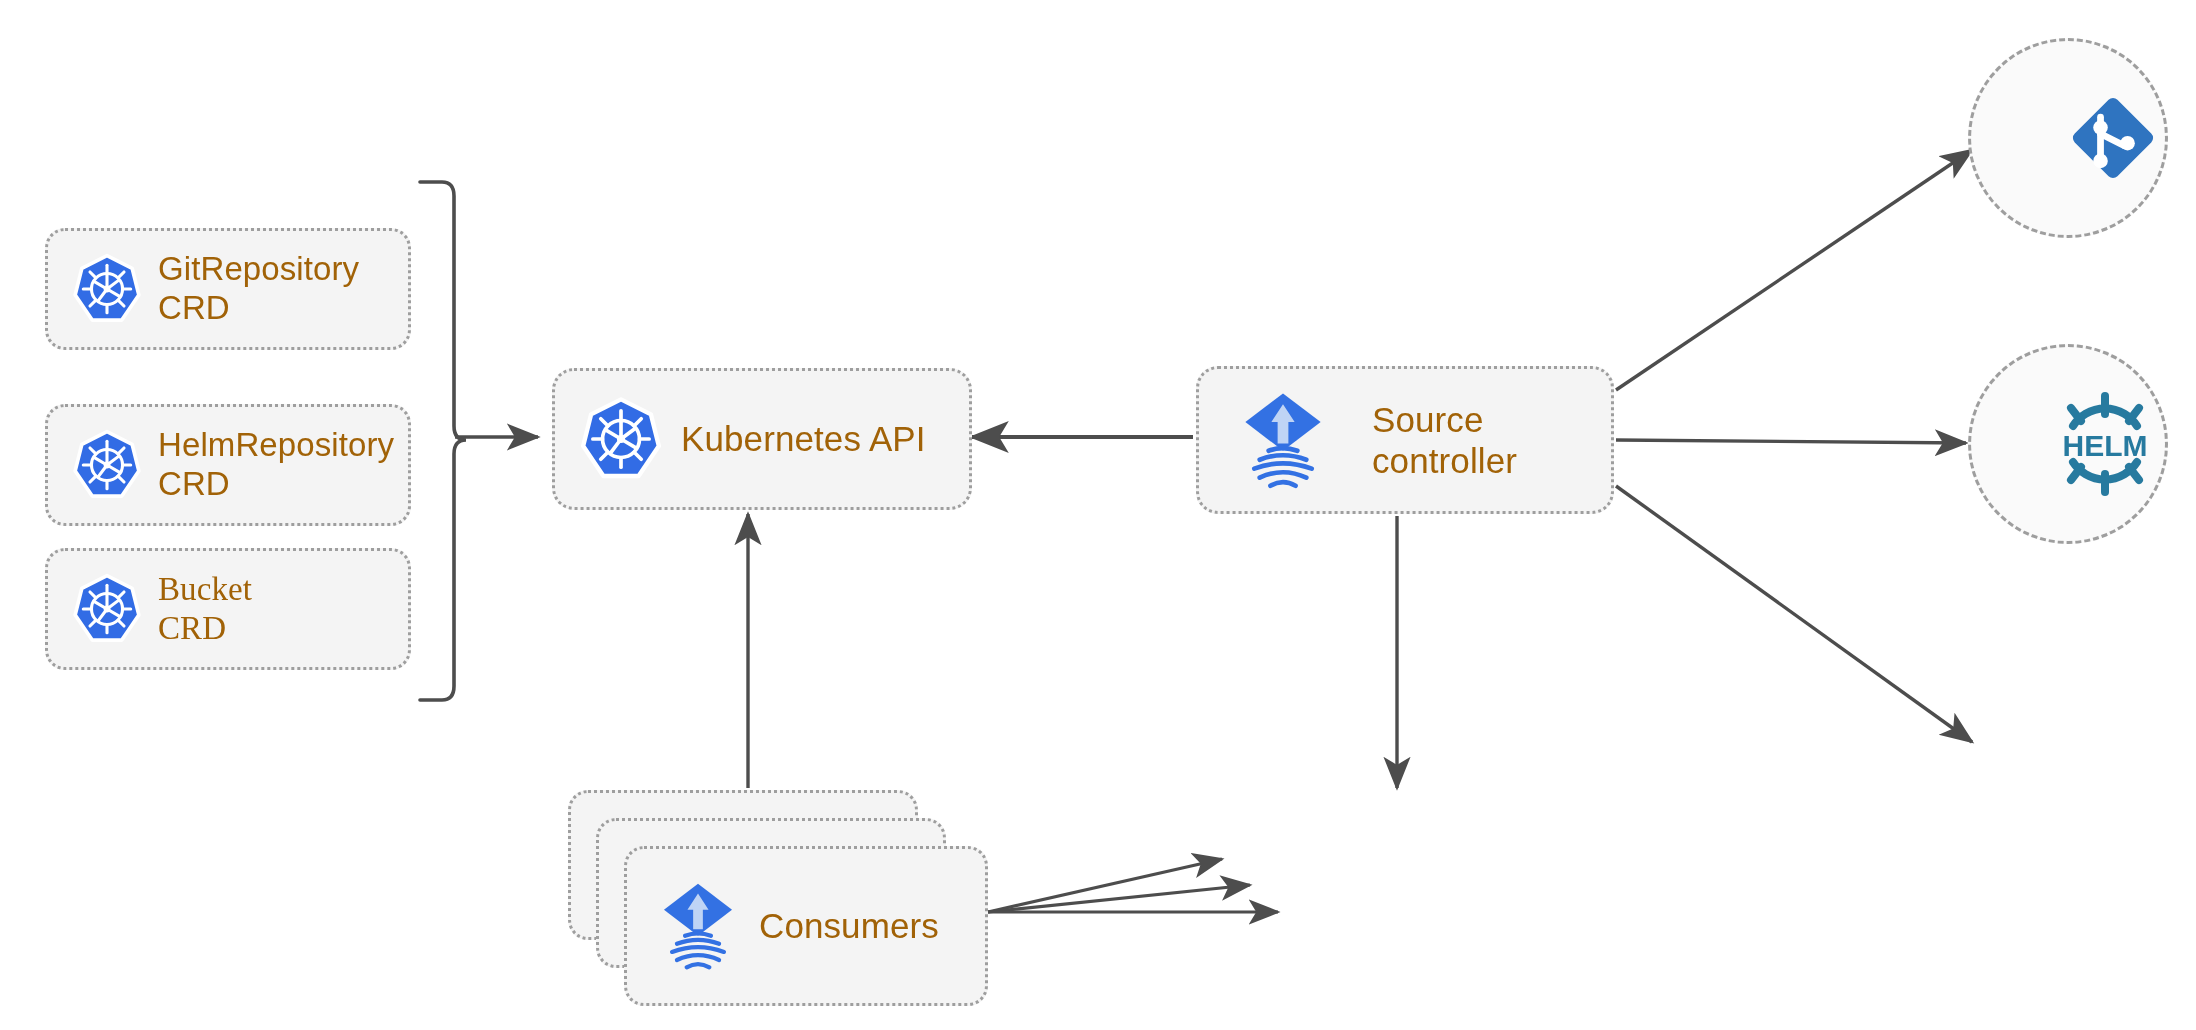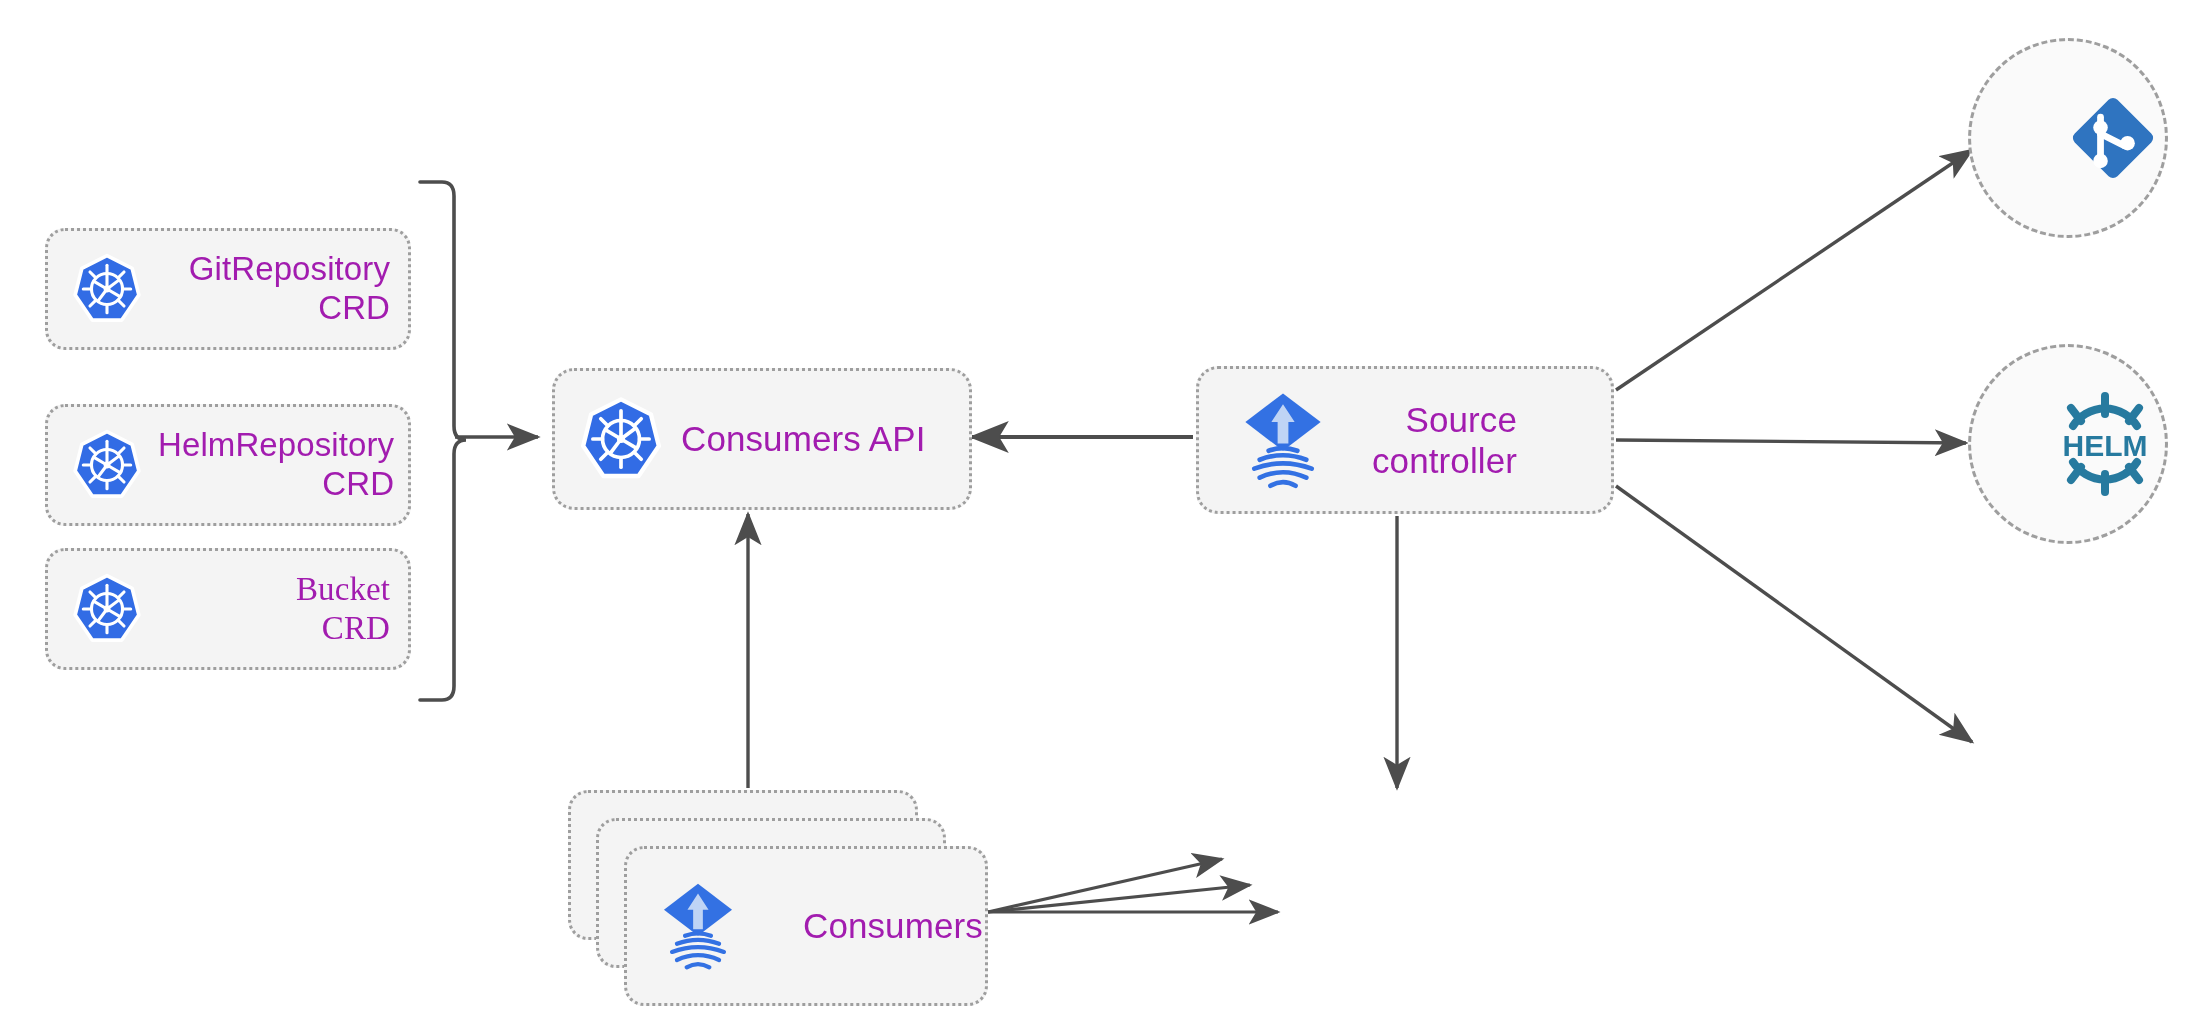--- a/index.html
+++ b/index.html
@@ -24,23 +24,23 @@
   .node-inner {
     display: flex;
     align-items: center;
     justify-content: center;
     gap: 18px;
     width: 100%;
     padding: 0 18px;
   }
   .node-label {
     font-size: 34px;
-    color: #a21caf;
+    color: #a16207;
     line-height: 1.18;
-    text-align: right;
+    text-align: left;
     white-space: pre-line;
     letter-spacing: .1px;
   }
   .icon-wrap { flex: 0 0 auto; display:flex; align-items:center; justify-content:center; }
 
   
   .crd { left: 45px; width: 366px; height: 122px; border-radius: 20px; }
   .crd .node-inner { gap: 14px; justify-content: flex-start; padding-left: 22px; }
   .crd .node-label { flex: 1; font-size: 33px; }
   #crd-git     { top: 228px; }
@@ -69,21 +69,21 @@
     border-radius: 20px;
   }
   .stack-front {
     position: absolute;
     background: #f4f4f4;
     border: 3px dotted #9e9e9e;
     border-radius: 20px;
     display: flex; align-items: center;
   }
   .stack-front .node-inner { gap: 20px; justify-content: flex-start; padding-left: 30px; }
-  .stack-front .node-label { font-size: 35px; margin-left: 44px; }
+  .stack-front .node-label { font-size: 35px; }
 
   #consumers-stack { left: 568px; top: 790px; width: 420px; height: 216px; }
   #artifacts-stack { left: 1224px; top: 790px; width: 420px; height: 216px; }
 
   
   .ext-circle {
     position: absolute;
     width: 200px; height: 200px;
     border: 3px dashed #9e9e9e;
     border-radius: 50%;
@@ -242,21 +242,21 @@
             <line x1="35" y1="65" x2="27" y2="73"></line>
             <line x1="50" y1="50" x2="50" y2="31"></line>
             <line x1="50" y1="50" x2="66" y2="38"></line>
             <line x1="50" y1="50" x2="67" y2="60"></line>
             <line x1="50" y1="50" x2="38" y2="66"></line>
             <line x1="50" y1="50" x2="33" y2="40"></line>
           </g>
           <circle cx="50" cy="50" r="4.6" fill="#ffffff"></circle>
         </svg>
       </span>
-      <span class="node-label">Consumers API</span>
+      <span class="node-label">Kubernetes API</span>
     </div>
   </div>
 
   <div class="node" id="source-controller">
     <div class="node-inner">
       <span class="icon-wrap">
         <svg width="92" height="104" viewBox="0 0 100 116">
           <polygon points="50,6 92,38 50,70 8,38" fill="#3371E3"></polygon>
           <g fill="#BFD4F5">
             <polygon points="50,18 63,38 56,38 56,62 44,62 44,38 37,38"></polygon>

